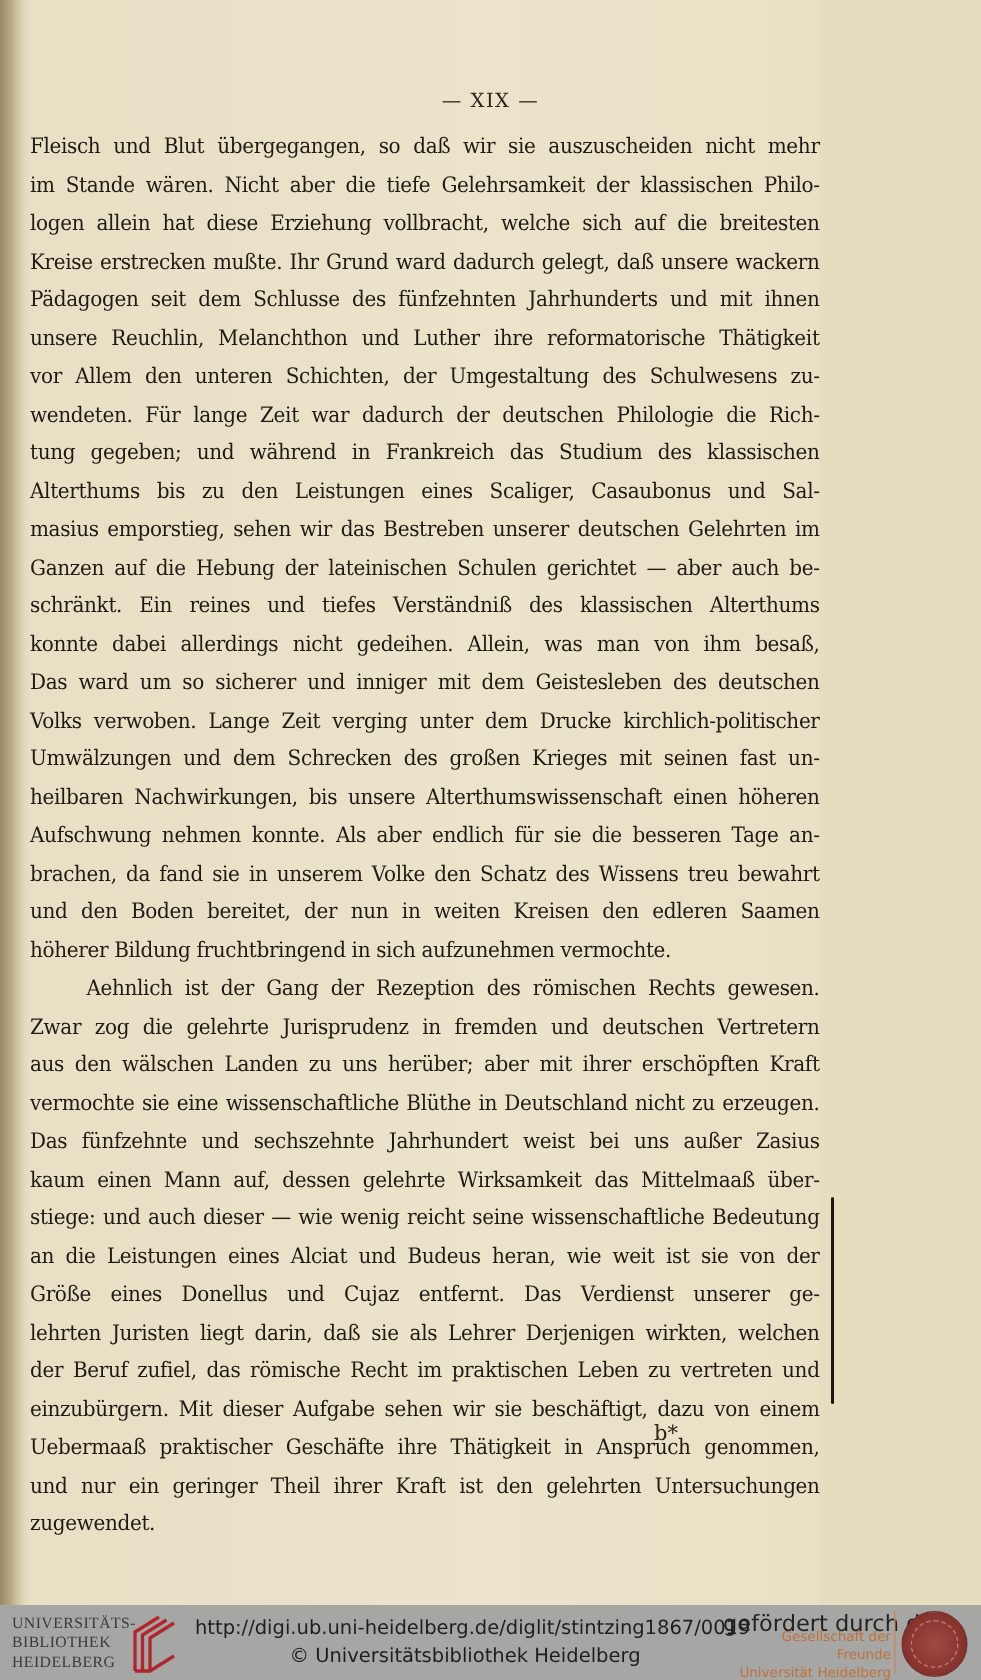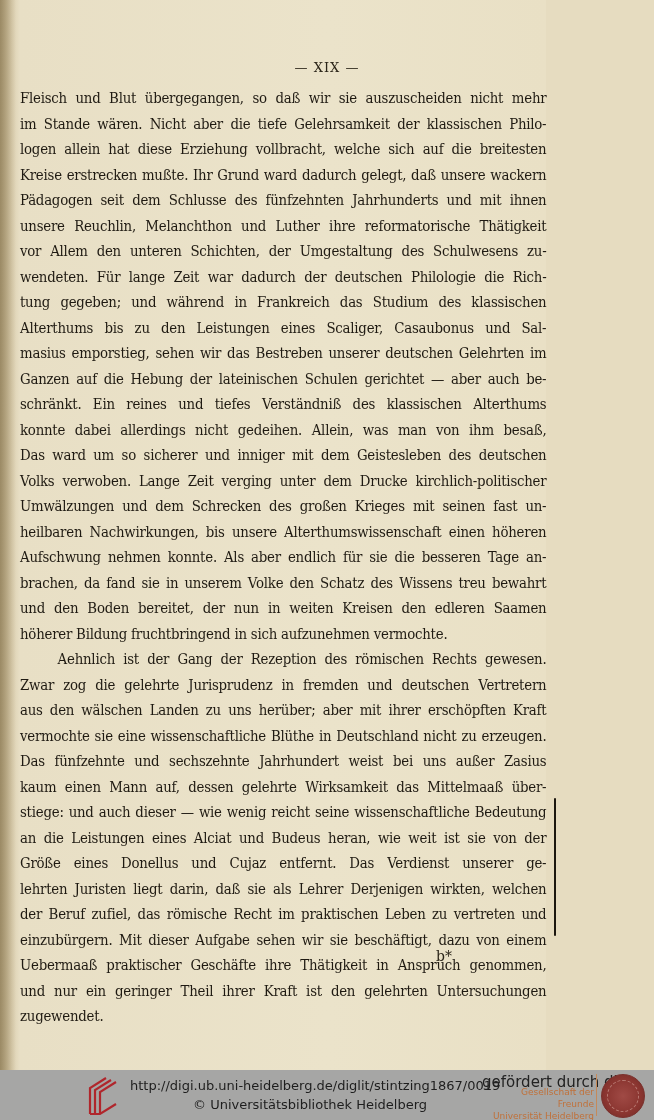--- a/index.html
+++ b/index.html
@@ -128,20 +128,25 @@
     <div class="line">Uebermaaß praktischer Geschäfte ihre Thätigkeit in Anspruch genommen,</div>
     <div class="line">und nur ein geringer Theil ihrer Kraft ist den gelehrten Untersuchungen</div>
     <div class="line last">zugewendet.</div>
   </div>
 
   <div class="margin-rule"></div>
   <div class="signature">b*</div>
 </div>
 
 <div class="footer">
+  <div class="lib-name">
+    <div>UNIVERSITÄTS-</div>
+    <div>BIBLIOTHEK</div>
+    <div>HEIDELBERG</div>
+  </div>
   <svg class="lib-logo" viewBox="0 0 36 44">
     <g fill="none" stroke="#b0262c" stroke-width="2.2">
       <path d="M4 40 L4 14 L20 4"></path>
       <path d="M9 40 L9 16 L25 6"></path>
       <path d="M14 40 L14 18 L30 8"></path>
       <path d="M4 40 L14 40 L30 30"></path>
     </g>
   </svg>
   <div class="url">http://digi.ub.uni-heidelberg.de/diglit/stintzing1867/0019</div>
   <div class="copyright">© Universitätsbibliothek Heidelberg</div>

